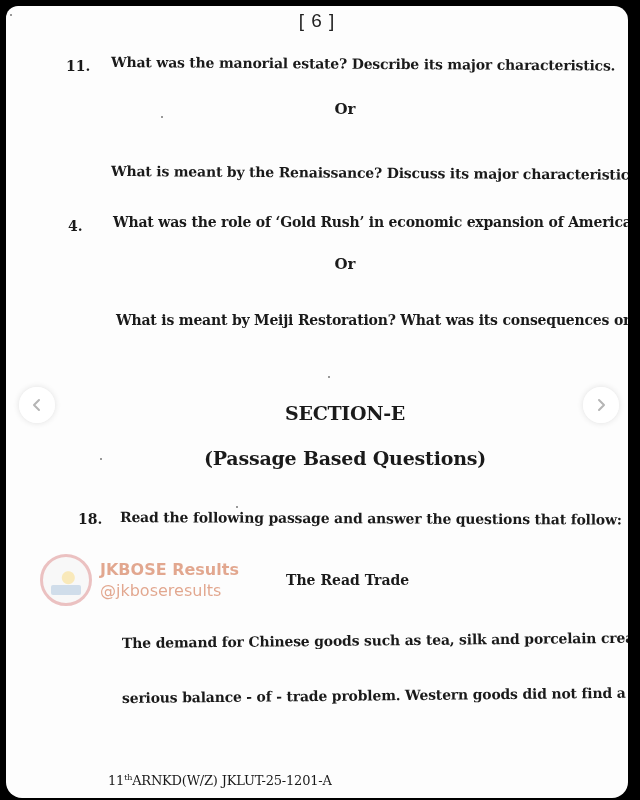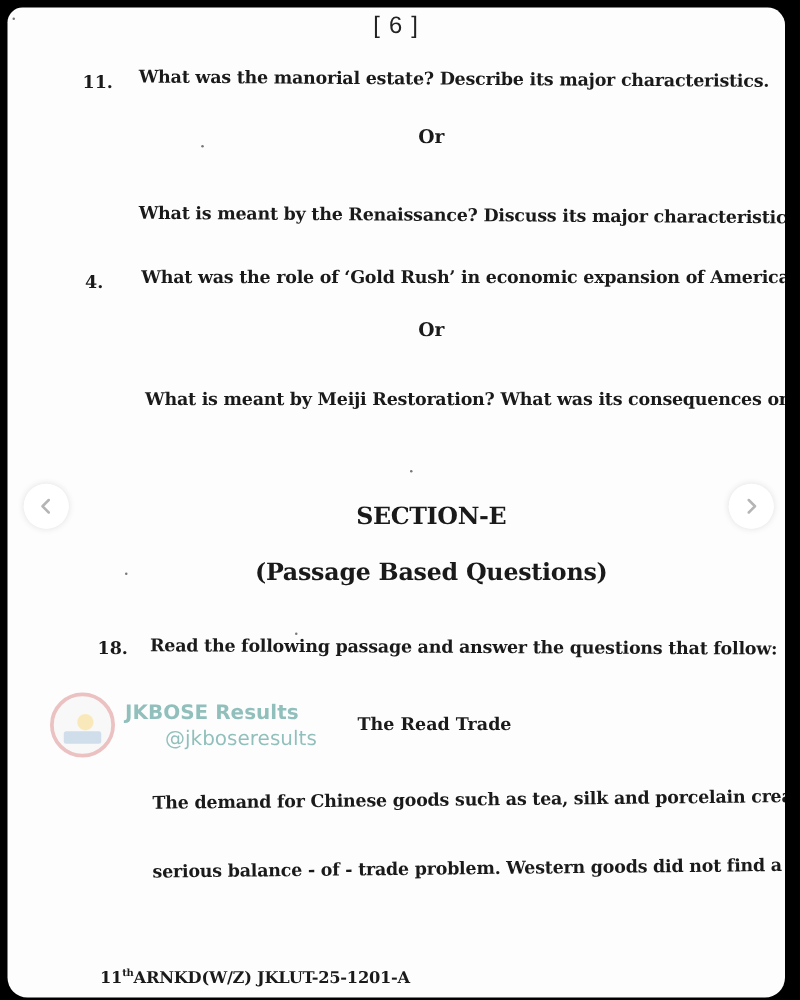--- a/index.html
+++ b/index.html
@@ -71,23 +71,24 @@
       font-weight: bold;
       font-size: 14px;
       left: 280px;
     }
     .passage {
       font-weight: bold;
       font-size: 14px;
       letter-spacing: -0.2px;
     }
     .footer-code {
-      font-weight: bold;
+      font-weight: normal;
       font-size: 13px;
       letter-spacing: -0.2px;
+      margin-left: 28px;
     }
     .footer-code sup { font-size: 8px; }
 
     .nav-btn {
       position: absolute;
       width: 36px; height: 36px;
       border-radius: 50%;
       background: rgba(255,255,255,0.92);
       box-shadow: 0 0 6px rgba(0,0,0,0.12);
       display: flex;
@@ -116,25 +117,25 @@
     .wm-logo::after {
       content: "";
       position: absolute;
       left: 8px; right: 8px; bottom: 8px;
       height: 10px;
       background: #9bb7d4;
       border-radius: 2px;
     }
     .wm-text {
       font-family: "DejaVu Sans", "Liberation Sans", sans-serif;
-      color: #0f766e;
+      color: #c2410c;
       line-height: 21px;
     }
     .wm-name { font-size: 16px; font-weight: bold; }
-    .wm-handle { font-size: 16px; margin-left: 32px; }
+    .wm-handle { font-size: 16px; }
     .speck { position: absolute; width: 2px; height: 2px; background: #777; border-radius: 1px; }
   </style>
 </head>
 <body>
 
 <div class="frame">
   <div class="page">
 
     <div class="abs page-number">[ 6 ]</div>
 

